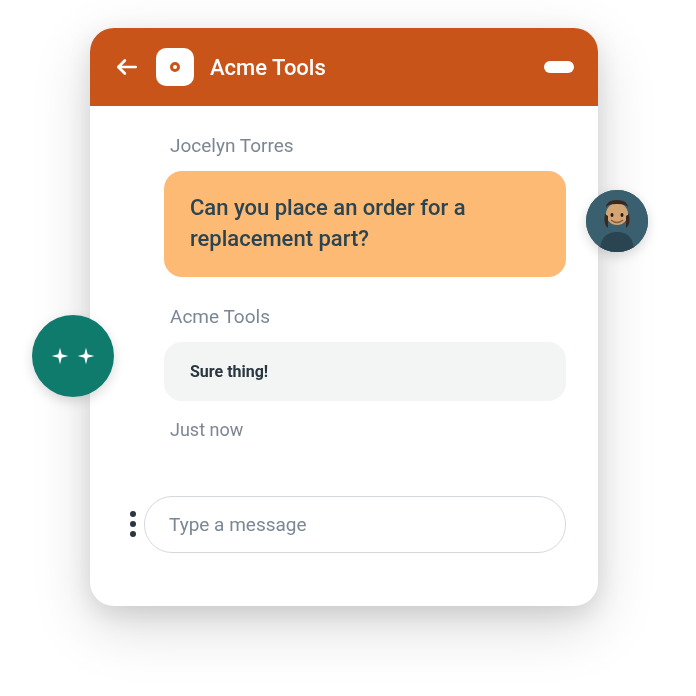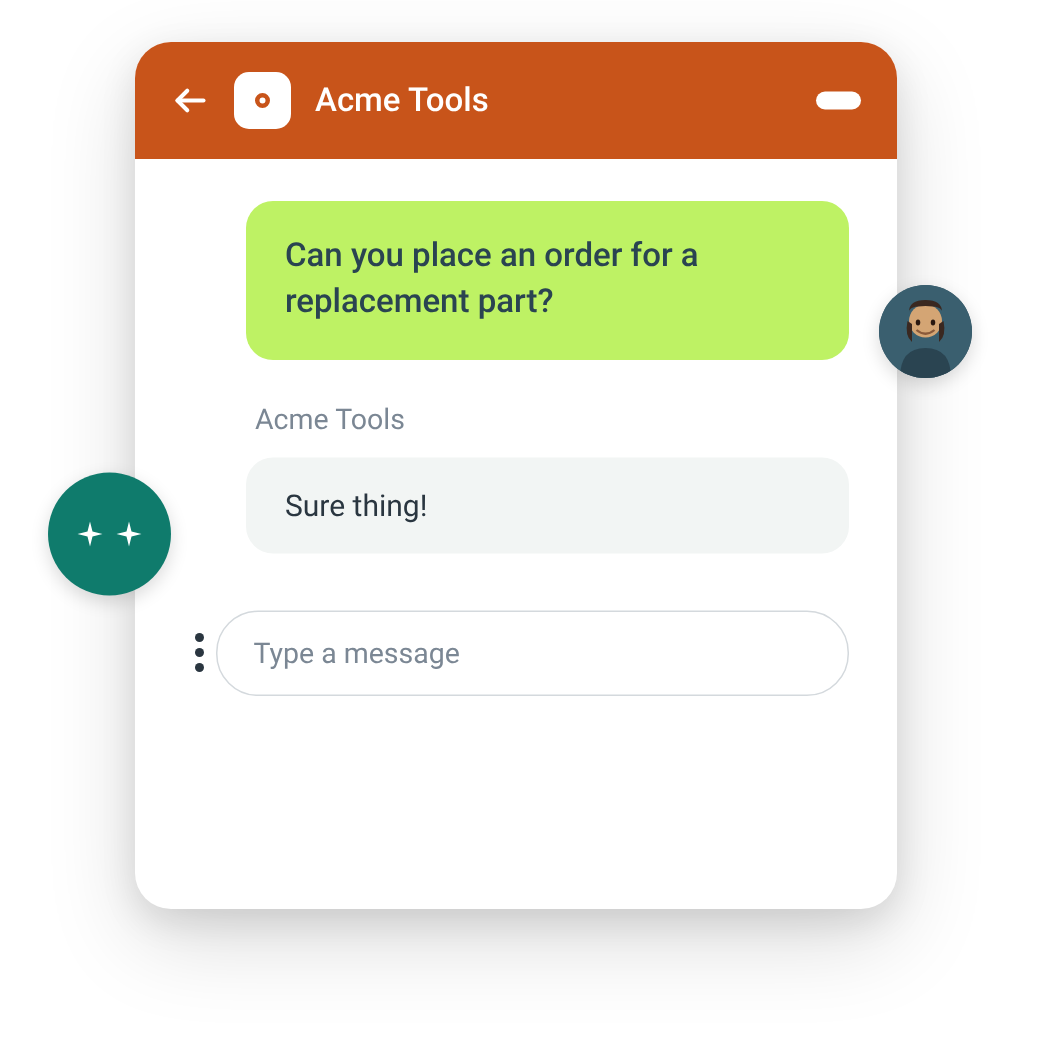--- a/index.html
+++ b/index.html
@@ -80,21 +80,21 @@
     }
     
     .sender-name {
       color: #7b8794;
       font-size: 19px;
       margin-bottom: 14px;
       margin-left: 48px;
     }
     
     .bubble-user {
-      background: #bef264;
+      background: #fdba74;
       border-radius: 18px;
       padding: 22px 26px;
       margin-left: 42px;
       margin-bottom: 28px;
     }
     
     .bubble-user-text {
       color: #2a4451;
       font-size: 22px;
       font-weight: 500;
@@ -104,22 +104,22 @@
     .bubble-agent {
       background: #f2f5f4;
       border-radius: 18px;
       padding: 20px 26px;
       margin-left: 42px;
       margin-bottom: 18px;
     }
     
     .bubble-agent-text {
       color: #2a3640;
-      font-size: 20px;
-      font-weight: 400;
+      font-size: 16px;
+      font-weight: 700;
     }
     
     .timestamp {
       color: #7b8794;
       font-size: 18px;
       margin-left: 48px;
       margin-bottom: 36px;
     }
     
     .input-row {
@@ -206,29 +206,31 @@
       </svg>
     </div>
     <div class="brand-logo">
       <div class="brand-logo-inner"></div>
     </div>
     <div class="header-title">Acme Tools</div>
     <div class="status-pill"></div>
   </div>
 
   <div class="messages">
+    <div class="sender-name">Jocelyn Torres</div>
     <div class="bubble-user">
       <div class="bubble-user-text">Can you place an order for a replacement part?</div>
     </div>
 
     <div class="sender-name">Acme Tools</div>
     <div class="bubble-agent">
       <div class="bubble-agent-text">Sure thing!</div>
     </div>
 
+    <div class="timestamp">Just now</div>
   </div>
 
   <div class="input-row">
     <div class="more-dots">
       <span></span>
       <span></span>
       <span></span>
     </div>
     <input class="message-input" type="text" placeholder="Type a message" style="">
   </div>

